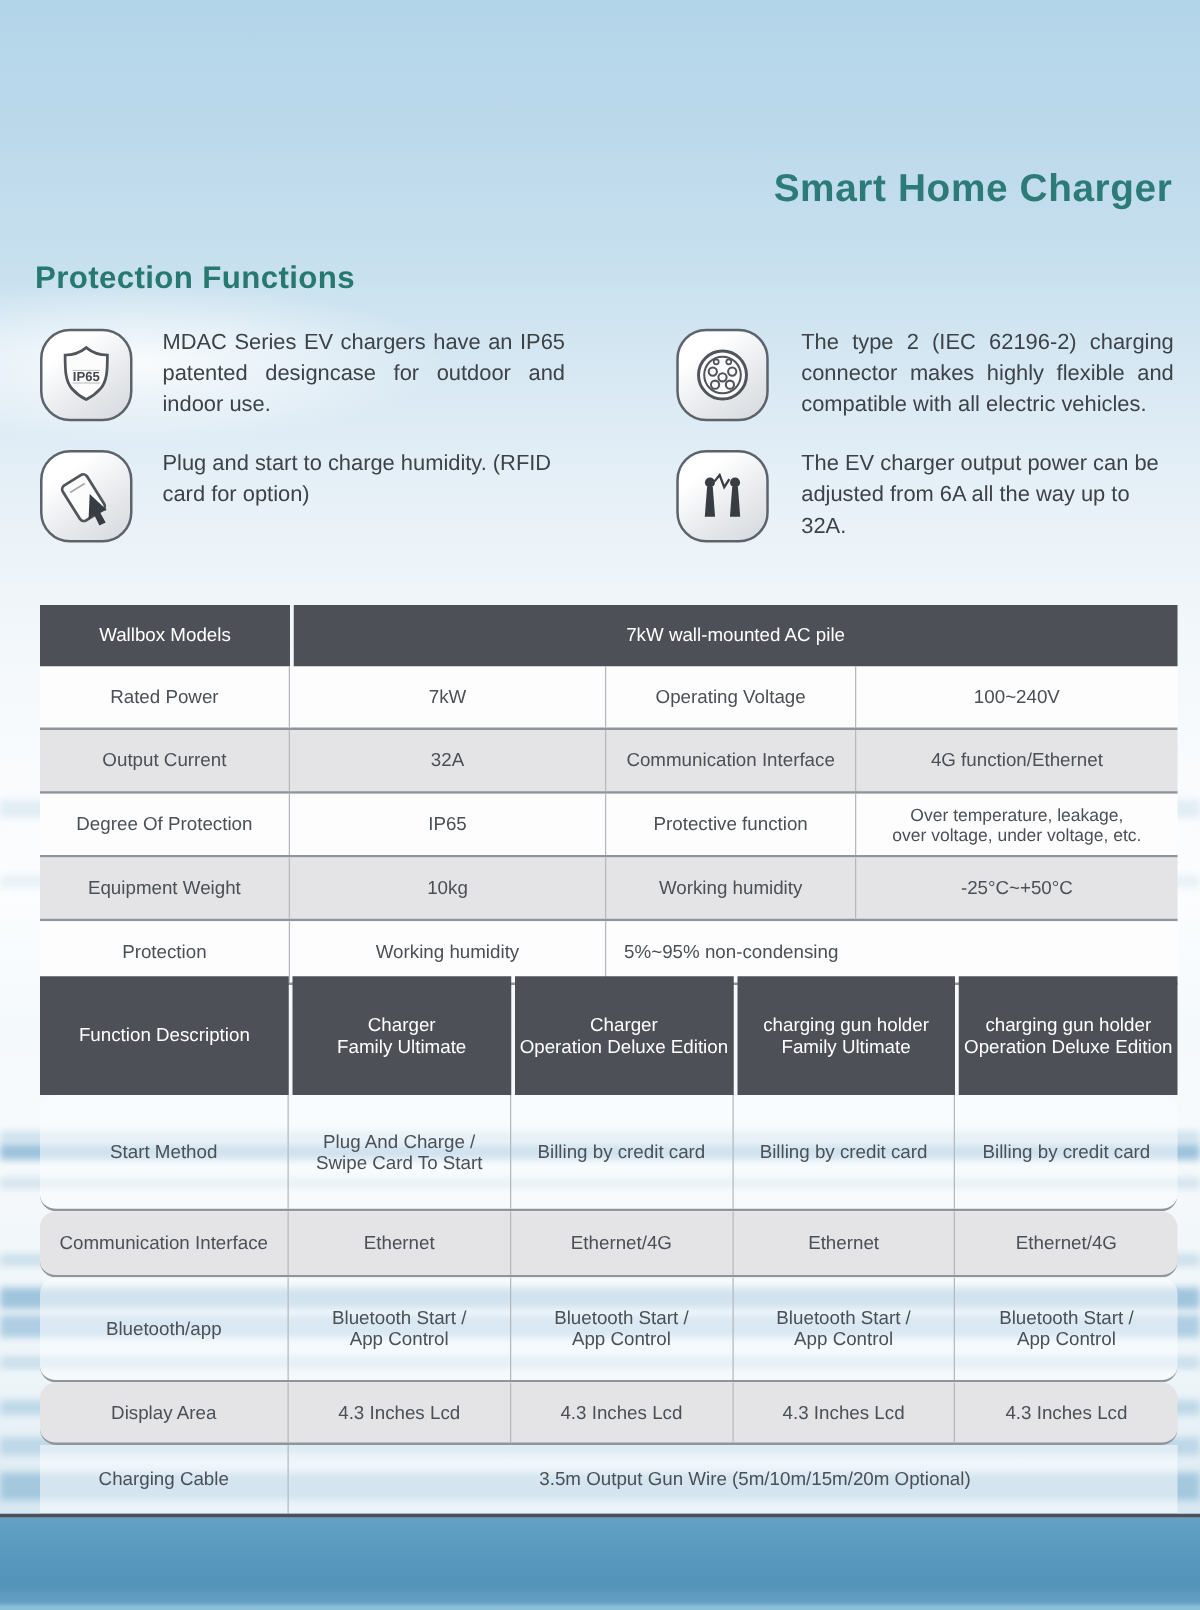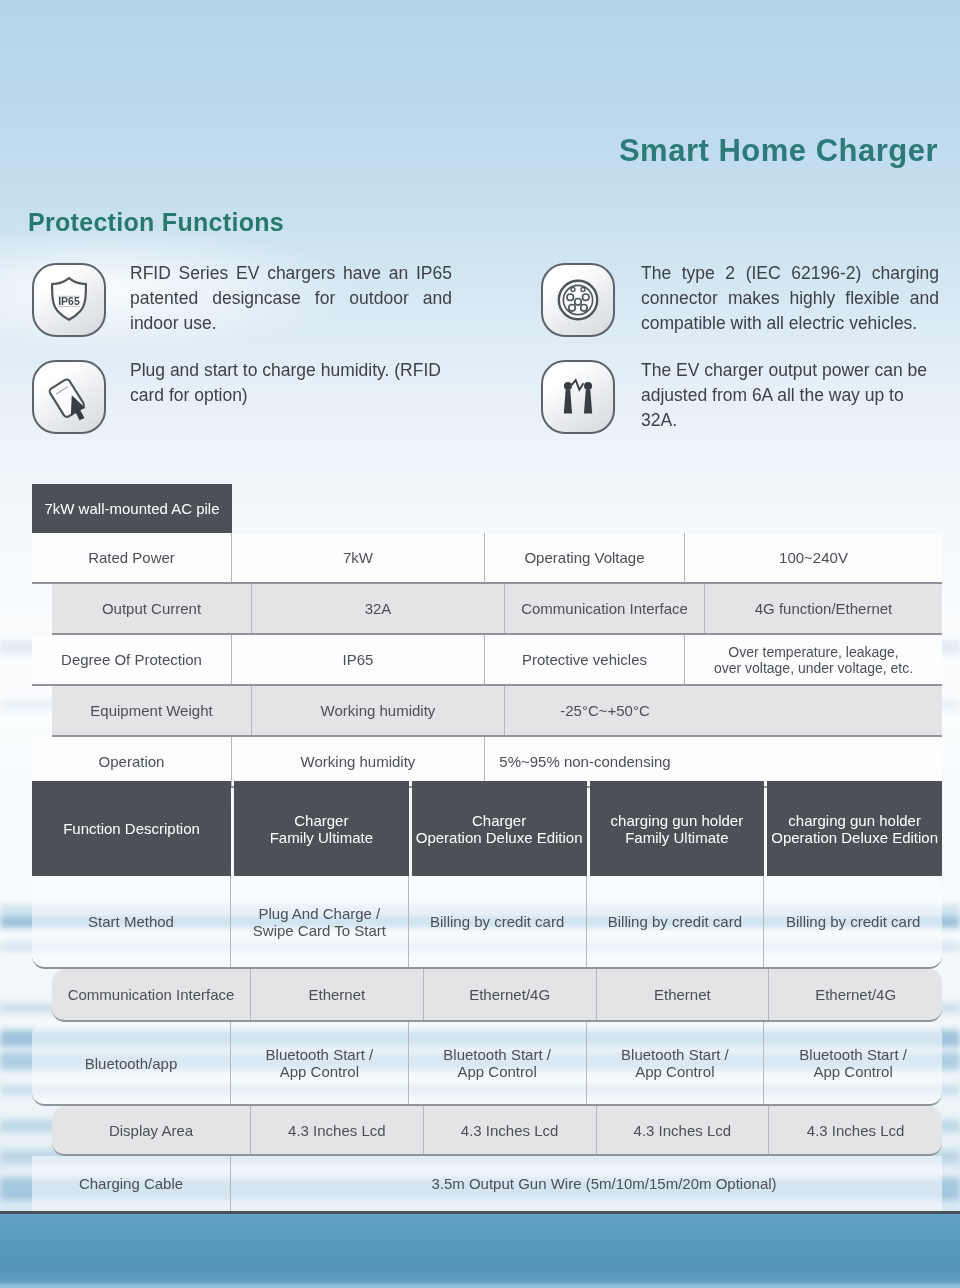--- a/index.html
+++ b/index.html
@@ -33,21 +33,21 @@
     justify-content:center; text-align:center; font-size:15px; white-space:pre-line;}
   .row{display:grid;}
   .cell{display:flex; align-items:center; justify-content:center; text-align:center;
     font-size:15px; color:#4b5056; white-space:pre-line; border-right:1px solid #b5b9bd;
     padding:2px 6px; box-sizing:border-box;}
   .cell:last-child{border-right:none;}
   .spec-cols{grid-template-columns:200px 253px 200px 1fr;}
   .func-cols{grid-template-columns:199px 1fr 1fr 1fr 1fr;border-radius:13px;}
   .cable-cols{grid-template-columns:199px 1fr;gap:35px;}
   .row-white{background:#fdfdfe;}
-  .row-gray{background:#e4e4e6;margin-left:20px;}
+  .row-gray{background:#e4e4e6;}
   .row-trans{background:rgba(252,254,255,0.55);}
   .bb{border-bottom:2px solid #8f959b;}
   .small-cell{font-size:14px;}
   .footer{position:absolute; left:0; top:1211px; width:960px; height:77px;
     border-top:3px solid #49525a;
     background:linear-gradient(180deg,#63a2c6 0%,#5897bd 45%,#5493ba 70%,#649fc2 88%,#8cc0da 93%,#8cc0da 100%);}
   svg{display:block;}
 </style>
 </head>
 <body>
@@ -72,21 +72,21 @@
   <div class="section-heading">Protection Functions</div>
 
   <div class="feat-icon" style="left:32px;top:263px;">
     <svg width="64" height="64" viewBox="0 0 70 70">
       <path d="M35 11 C40.5 15.5 47 17.5 53.5 17.5 C53.5 30 53.5 40 47.5 47 C43.5 51.5 39 54.5 35 56.5 C31 54.5 26.5 51.5 22.5 47 C16.5 40 16.5 30 16.5 17.5 C23 17.5 29.5 15.5 35 11 Z" fill="#fcfcfd" stroke="#50555b" stroke-width="2.4"></path>
       <path d="M23 31 h24" stroke="#50555b" stroke-width="1" opacity=".35"></path>
       <path d="M23 42 h24" stroke="#50555b" stroke-width="1" opacity=".35"></path>
       <text x="35" y="40.5" font-size="11.5" font-weight="bold" text-anchor="middle" fill="#44494f">IP65</text>
     </svg>
   </div>
-  <div class="feat-text just" style="left:130px;top:261px;width:322px;">RFID Series EV chargers have an IP65 patented designcase for outdoor and indoor use.</div>
+  <div class="feat-text just" style="left:130px;top:261px;width:322px;">MDAC Series EV chargers have an IP65 patented designcase for outdoor and indoor use.</div>
 
   <div class="feat-icon" style="left:32px;top:360px;">
     <svg width="64" height="64" viewBox="0 0 70 70">
       <g transform="rotate(-32 33 36)">
         <rect x="20" y="18" width="25" height="36" rx="4" fill="#fcfcfd" stroke="#50555b" stroke-width="2.4"></rect>
         <path d="M25 26 h15" stroke="#50555b" stroke-width="1.4" opacity=".5"></path>
       </g>
       <path d="M38 33 L53 47 L47 49 L52 58 L46.5 60.5 L42 51.5 L37 55.5 Z" fill="#383d43"></path>
     </svg>
   </div>
@@ -113,48 +113,50 @@
       <path d="M21.5 27 L26.5 27 L28.5 53 L19.5 53 Z" fill="#383d43"></path>
       <circle cx="46" cy="23" r="4.4" fill="#383d43"></circle>
       <path d="M43.5 27 L48.5 27 L50.5 53 L41.5 53 Z" fill="#383d43"></path>
       <polyline points="28,22 32.5,16.5 36.5,27 41,20" fill="none" stroke="#383d43" stroke-width="2"></polyline>
     </svg>
   </div>
   <div class="feat-text" style="left:641px;top:358px;width:300px;">The EV charger output power can be adjusted from 6A all the way up to 32A.</div>
 
   <div class="tbl" style="top:484px;">
     <div class="hdr-row" style="grid-template-columns:200px 1fr; height:49px;">
+      <div class="hdr-cell">Wallbox Models</div>
       <div class="hdr-cell">7kW wall-mounted AC pile</div>
     </div>
     <div class="row spec-cols row-white bb" style="height:49px;">
       <div class="cell">Rated Power</div>
       <div class="cell">7kW</div>
       <div class="cell">Operating Voltage</div>
       <div class="cell">100~240V</div>
     </div>
     <div class="row spec-cols row-gray bb" style="height:49px;">
       <div class="cell">Output Current</div>
       <div class="cell">32A</div>
       <div class="cell">Communication Interface</div>
       <div class="cell">4G function/Ethernet</div>
     </div>
     <div class="row spec-cols row-white bb" style="height:49px;">
       <div class="cell">Degree Of Protection</div>
       <div class="cell">IP65</div>
-      <div class="cell">Protective vehicles</div>
+      <div class="cell">Protective function</div>
       <div class="cell small-cell">Over temperature, leakage,
 over voltage, under voltage, etc.</div>
     </div>
     <div class="row spec-cols row-gray bb" style="height:49px;">
       <div class="cell">Equipment Weight</div>
+      <div class="cell">10kg</div>
       <div class="cell">Working humidity</div>
       <div class="cell">-25°C~+50°C</div>
     </div>
     <div class="row spec-cols row-white bb" style="height:49px;">
-      <div class="cell">Operation</div>
+      <div class="cell">Protection</div>
       <div class="cell">Working humidity</div>
       <div class="cell">5%~95% non-condensing</div>
     </div>
   </div>
 
   <div class="tbl" style="top:781px;">
     <div class="hdr-row func-cols" style="height:95px;">
       <div class="hdr-cell">Function Description</div>
       <div class="hdr-cell">Charger
 Family Ultimate</div>

